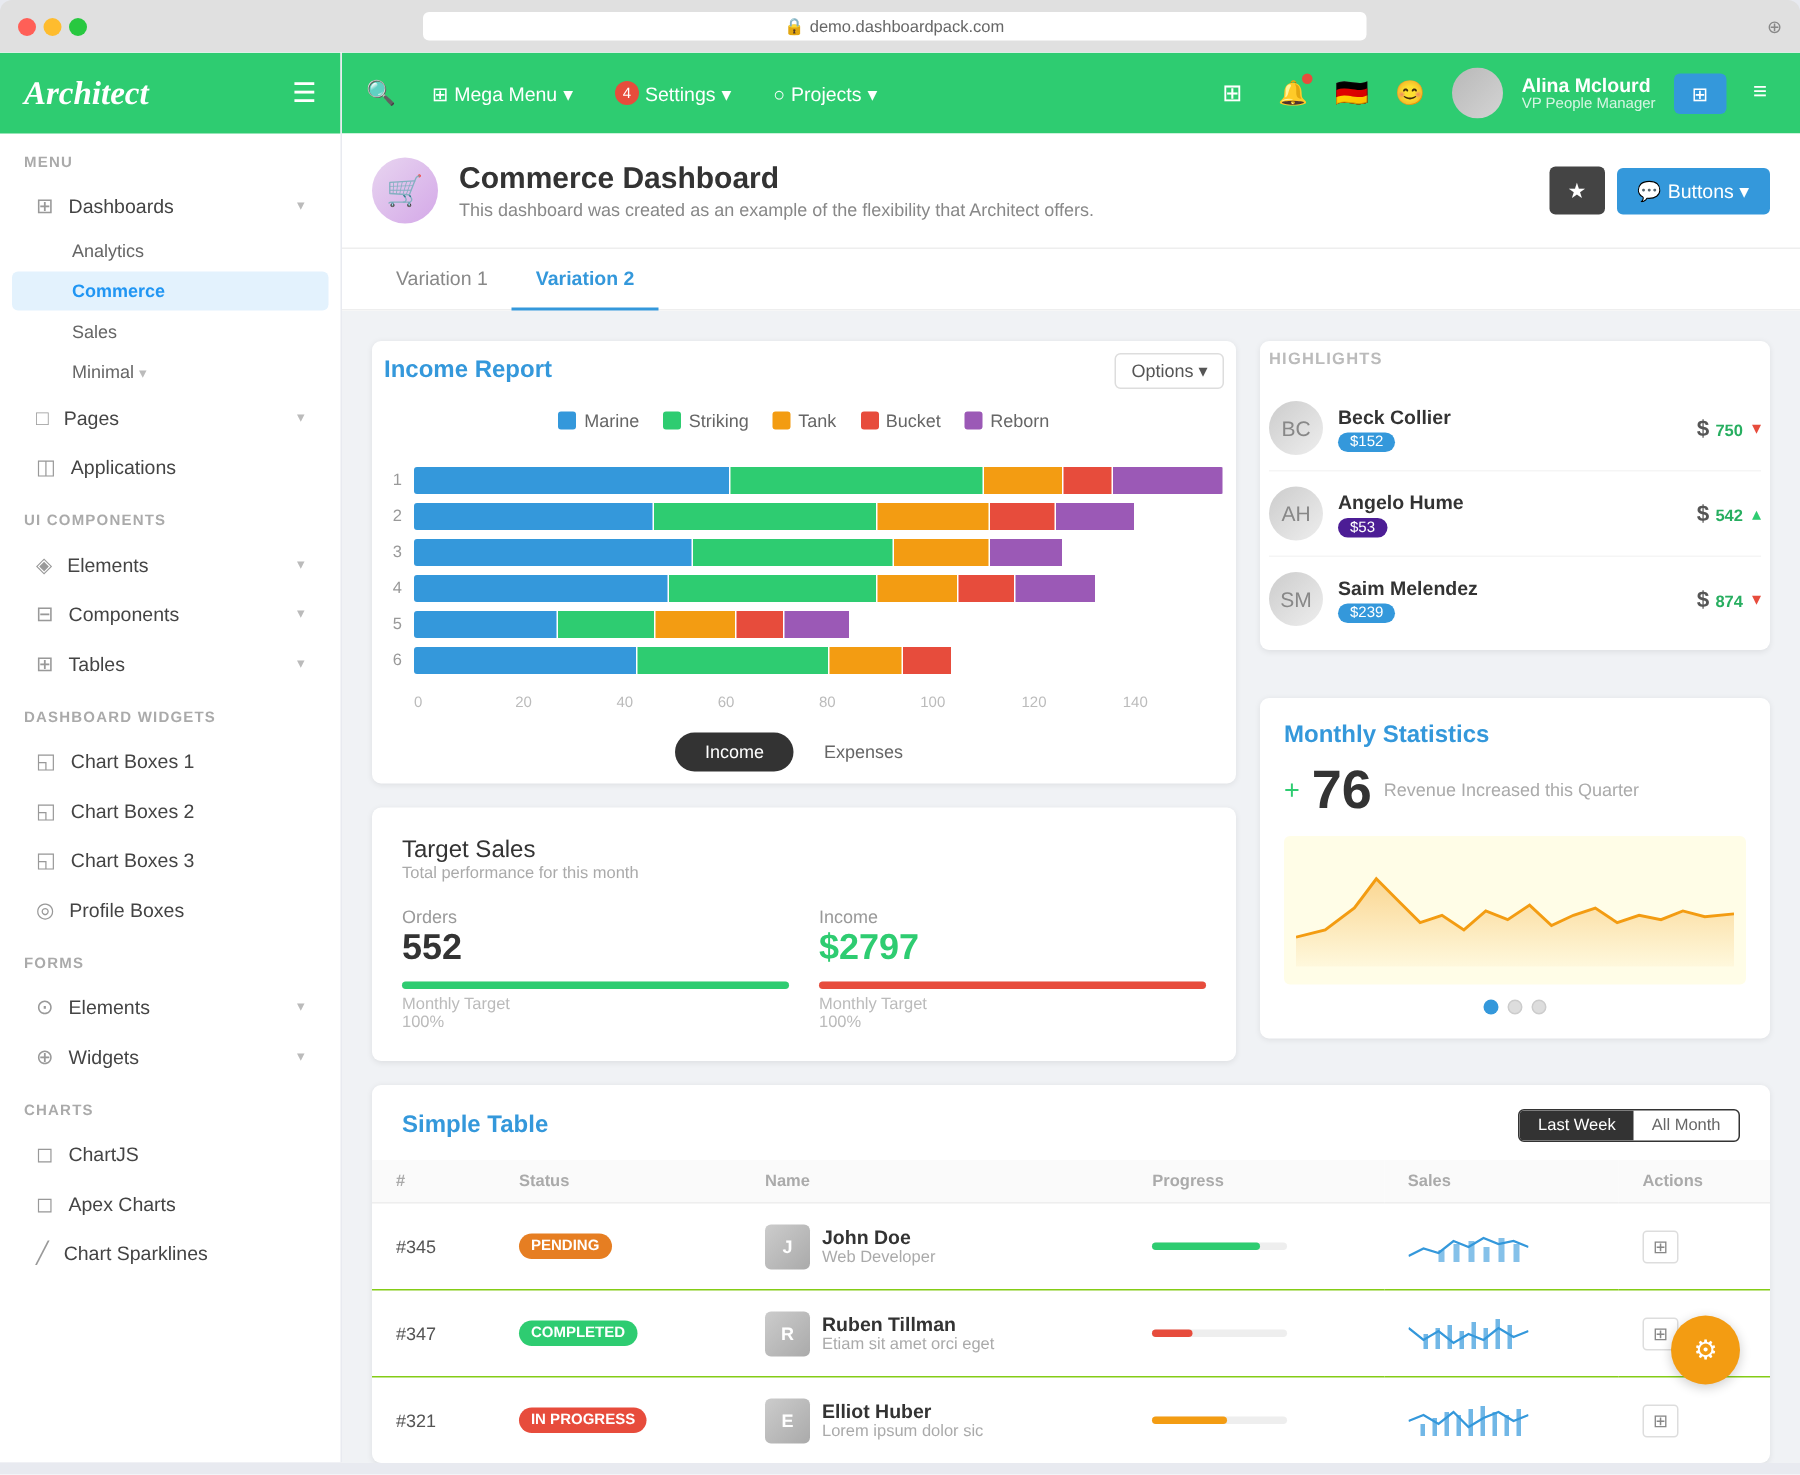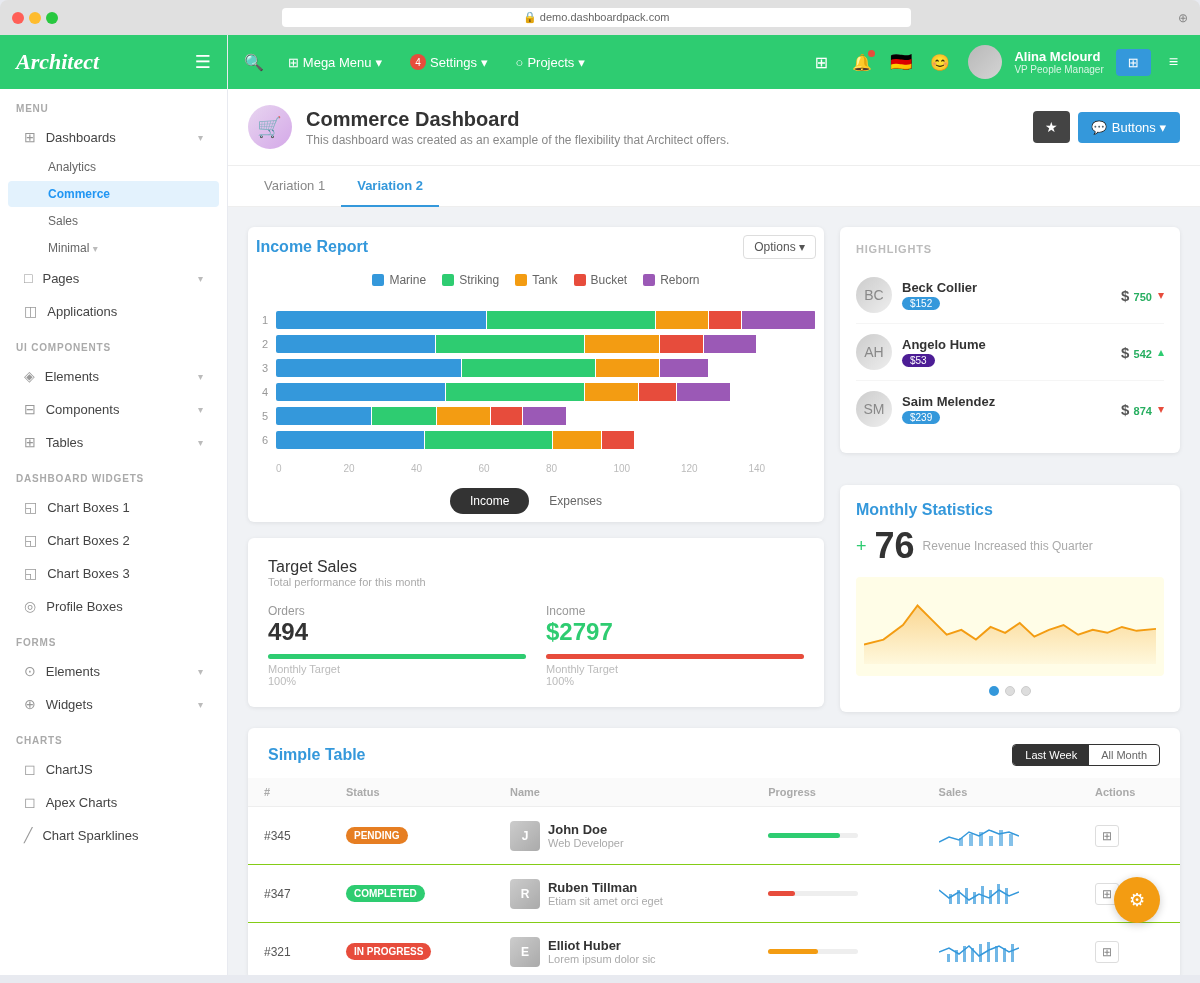--- a/index.html
+++ b/index.html
@@ -324,21 +324,21 @@
     .stat-label { font-size: 12px; color: #999; }
     .stat-value { font-size: 24px; font-weight: 700; color: #333; }
     .stat-value.income { color: #2ecc71; }
     .progress-bar { height: 5px; background: #eee; border-radius: 3px; margin: 8px 0 4px; }
     .progress-fill { height: 100%; border-radius: 3px; }
     .progress-fill.green { background: #2ecc71; }
     .progress-fill.red { background: #e74c3c; }
     .stat-target { display: flex; justify-content: space-between; font-size: 11px; color: #bbb; flex-direction: column; }
 
     
-    .highlights-card { padding: 16px; }
+    .highlights-card { padding: 6px; }
     .highlights-label { font-size: 11px; font-weight: 700; color: #bbb; letter-spacing: 0.8px; margin-bottom: 12px; }
     .highlight-row {
       display: flex;
       align-items: center;
       padding: 10px 0;
       border-bottom: 1px solid #f5f5f5;
     }
     .highlight-row:last-child { border-bottom: none; }
     .highlight-avatar {
       width: 36px;
@@ -775,21 +775,21 @@
               <button class="toggle-btn inactive">Expenses</button>
             </div>
           </div>
 
           <div class="card target-card">
             <div class="target-title">Target Sales</div>
             <div class="target-subtitle">Total performance for this month</div>
             <div class="target-stats">
               <div class="stat-item">
                 <div class="stat-label">Orders</div>
-                <div class="stat-value">494</div>
+                <div class="stat-value">552</div>
                 <div class="progress-bar">
                   <div class="progress-fill green" style="width:100%;"></div>
                 </div>
                 <div class="stat-target">
                   <span>Monthly Target</span>
                   <span>100%</span>
                 </div>
               </div>
               <div class="stat-item">
                 <div class="stat-label">Income</div>

